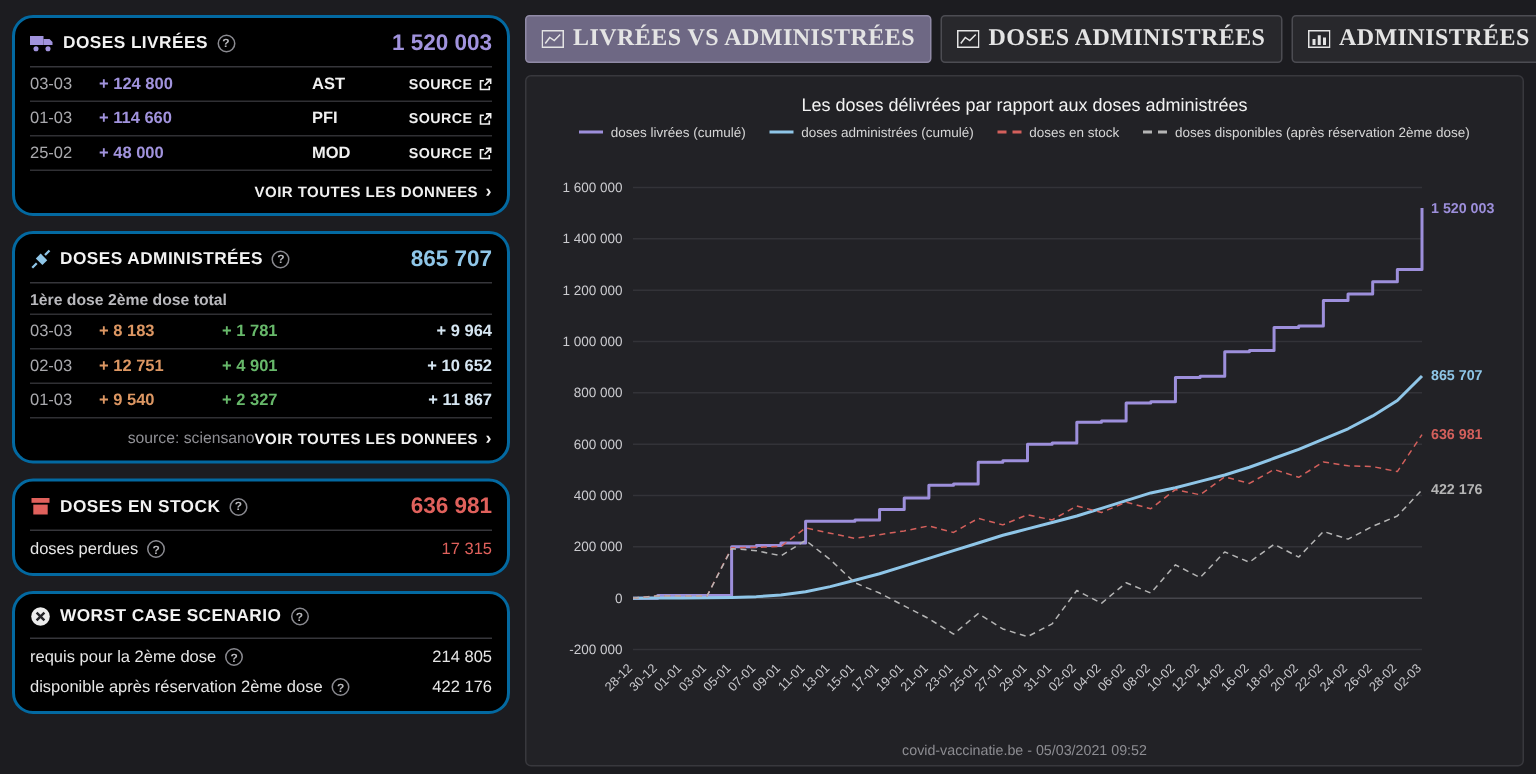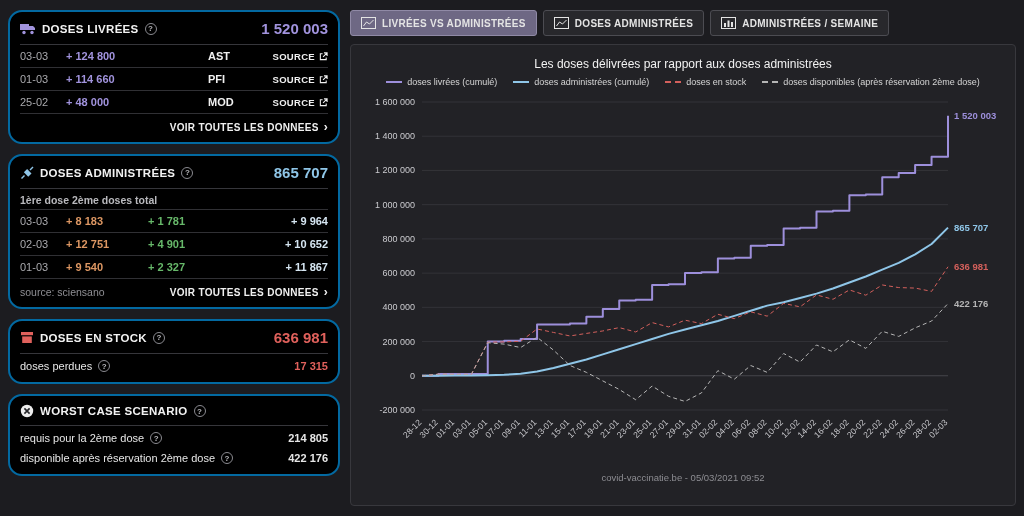--- a/index.html
+++ b/index.html
@@ -25,36 +25,36 @@
   .row{display:grid;align-items:center;padding:5px 0;border-bottom:1px solid #303034}
   .row:last-of-type{border-bottom:none}
   .dl-row{grid-template-columns:46px 1fr 46px 74px}
   .ad-row{grid-template-columns:46px 82px 82px 1fr}
   .ad-head{grid-template-columns:46px 82px 82px 1fr;color:#b9b9bd;font-weight:bold;font-size:10.5px;padding:5px 0 3px 0;border-bottom:1px solid #303034}
   .val{font-weight:bold}
   .t-right{text-align:right}
   .vendor{font-weight:bold;color:#f0f0f0}
   .source-link{display:flex;align-items:center;justify-content:flex-end;gap:4px;color:#f0f0f0;font-weight:bold;font-size:9.5px;letter-spacing:.3px;cursor:pointer;text-decoration:none}
   .card-foot{display:flex;justify-content:flex-end;align-items:center;padding-top:6px}
-  .card-foot.split{justify-content:space-between}
+  .card-foot.split{}
   .more-link{color:#f0f0f0;font-weight:bold;font-size:10px;letter-spacing:.3px;cursor:pointer;text-decoration:none;white-space:nowrap}
   .more-link::after{content:"›";margin-left:5px;font-size:12px}
   .source-note{color:#8f8f94;font-size:10.5px}
   .kv-row{display:flex;gap:6px;padding:6px 0 2px 0}
-  .kv-row .kv-val{margin-left:auto;font-weight:bold}
+  .kv-row .kv-val{margin-left:auto;font-weight:normal}
   .icon{display:inline-flex;flex:none;align-items:center}
 
   
   .main{flex:1;display:flex;flex-direction:column;gap:8px;min-width:0}
   .tabs{display:flex;gap:6px}
-  .tab{display:flex;align-items:center;gap:6px;padding:6px 10px;font-size:10px;font-weight:bold;letter-spacing:.3px;background:#28282c;border:1px solid #4c4c52;color:#e4e4e4;border-radius:3px;cursor:pointer;font-family:Liberation Sans, sans-serif;white-space:nowrap}
+  .tab{display:flex;align-items:center;gap:6px;padding:6px 10px;font-size:16px;font-weight:bold;letter-spacing:.3px;background:#28282c;border:1px solid #4c4c52;color:#e4e4e4;border-radius:3px;cursor:pointer;font-family:Liberation Serif, serif;white-space:nowrap}
   .tab.active{background:#6e6884;border-color:#908aa6}
   .chart-panel{flex:1;background:#222226;border:1px solid #38383d;border-radius:4px;padding:8px 10px 4px 10px;display:flex;flex-direction:column;align-items:center}
   .chart-title{font-size:12px;font-weight:normal;color:#f2f2f2;margin:4px 0 6px 0}
-  .legend{display:flex;gap:16px;align-items:center;font-size:9px;color:#d6d6d6;margin-bottom:1px}
+  .legend{display:flex;gap:16px;align-items:center;font-size:9px;color:#d6d6d6;margin-bottom:18px}
   .legend-item{display:flex;align-items:center;gap:5px}
   .legend-marker{width:16px;height:0;border-top:2px solid #888}
   .chart-footer{font-size:9.5px;color:#8d8d92;margin-top:0}
   svg{font-family:"Liberation Sans",sans-serif}
 </style>
 </head>
 <body>
 
 <div class="app">
 
@@ -132,21 +132,21 @@
               <rect x="4.6" y="4.6" width="6.2" height="4.6" fill="#8fc6e8" transform="rotate(45 7.7 6.9)"></rect>
             </svg>
         </span>
         <h2>DOSES ADMINISTRÉES</h2>
         <span class="help"></span>
         <span class="total c-blue">865 707</span>
       </header>
       <div class="ad-head">
         <span></span>
         <span>1ère dose</span>
-        <span>2ème doses</span>
+        <span>2ème dose</span>
         <span class="t-right">total</span>
       </div>
       <div class="row ad-row">
         <span class="muted">03-03</span>
         <span class="val c-orange">+ 8 183</span>
         <span class="val c-green">+ 1 781</span>
         <span class="val c-lightblue t-right">+ 9 964</span>
       </div>
       <div class="row ad-row">
         <span class="muted">02-03</span>

